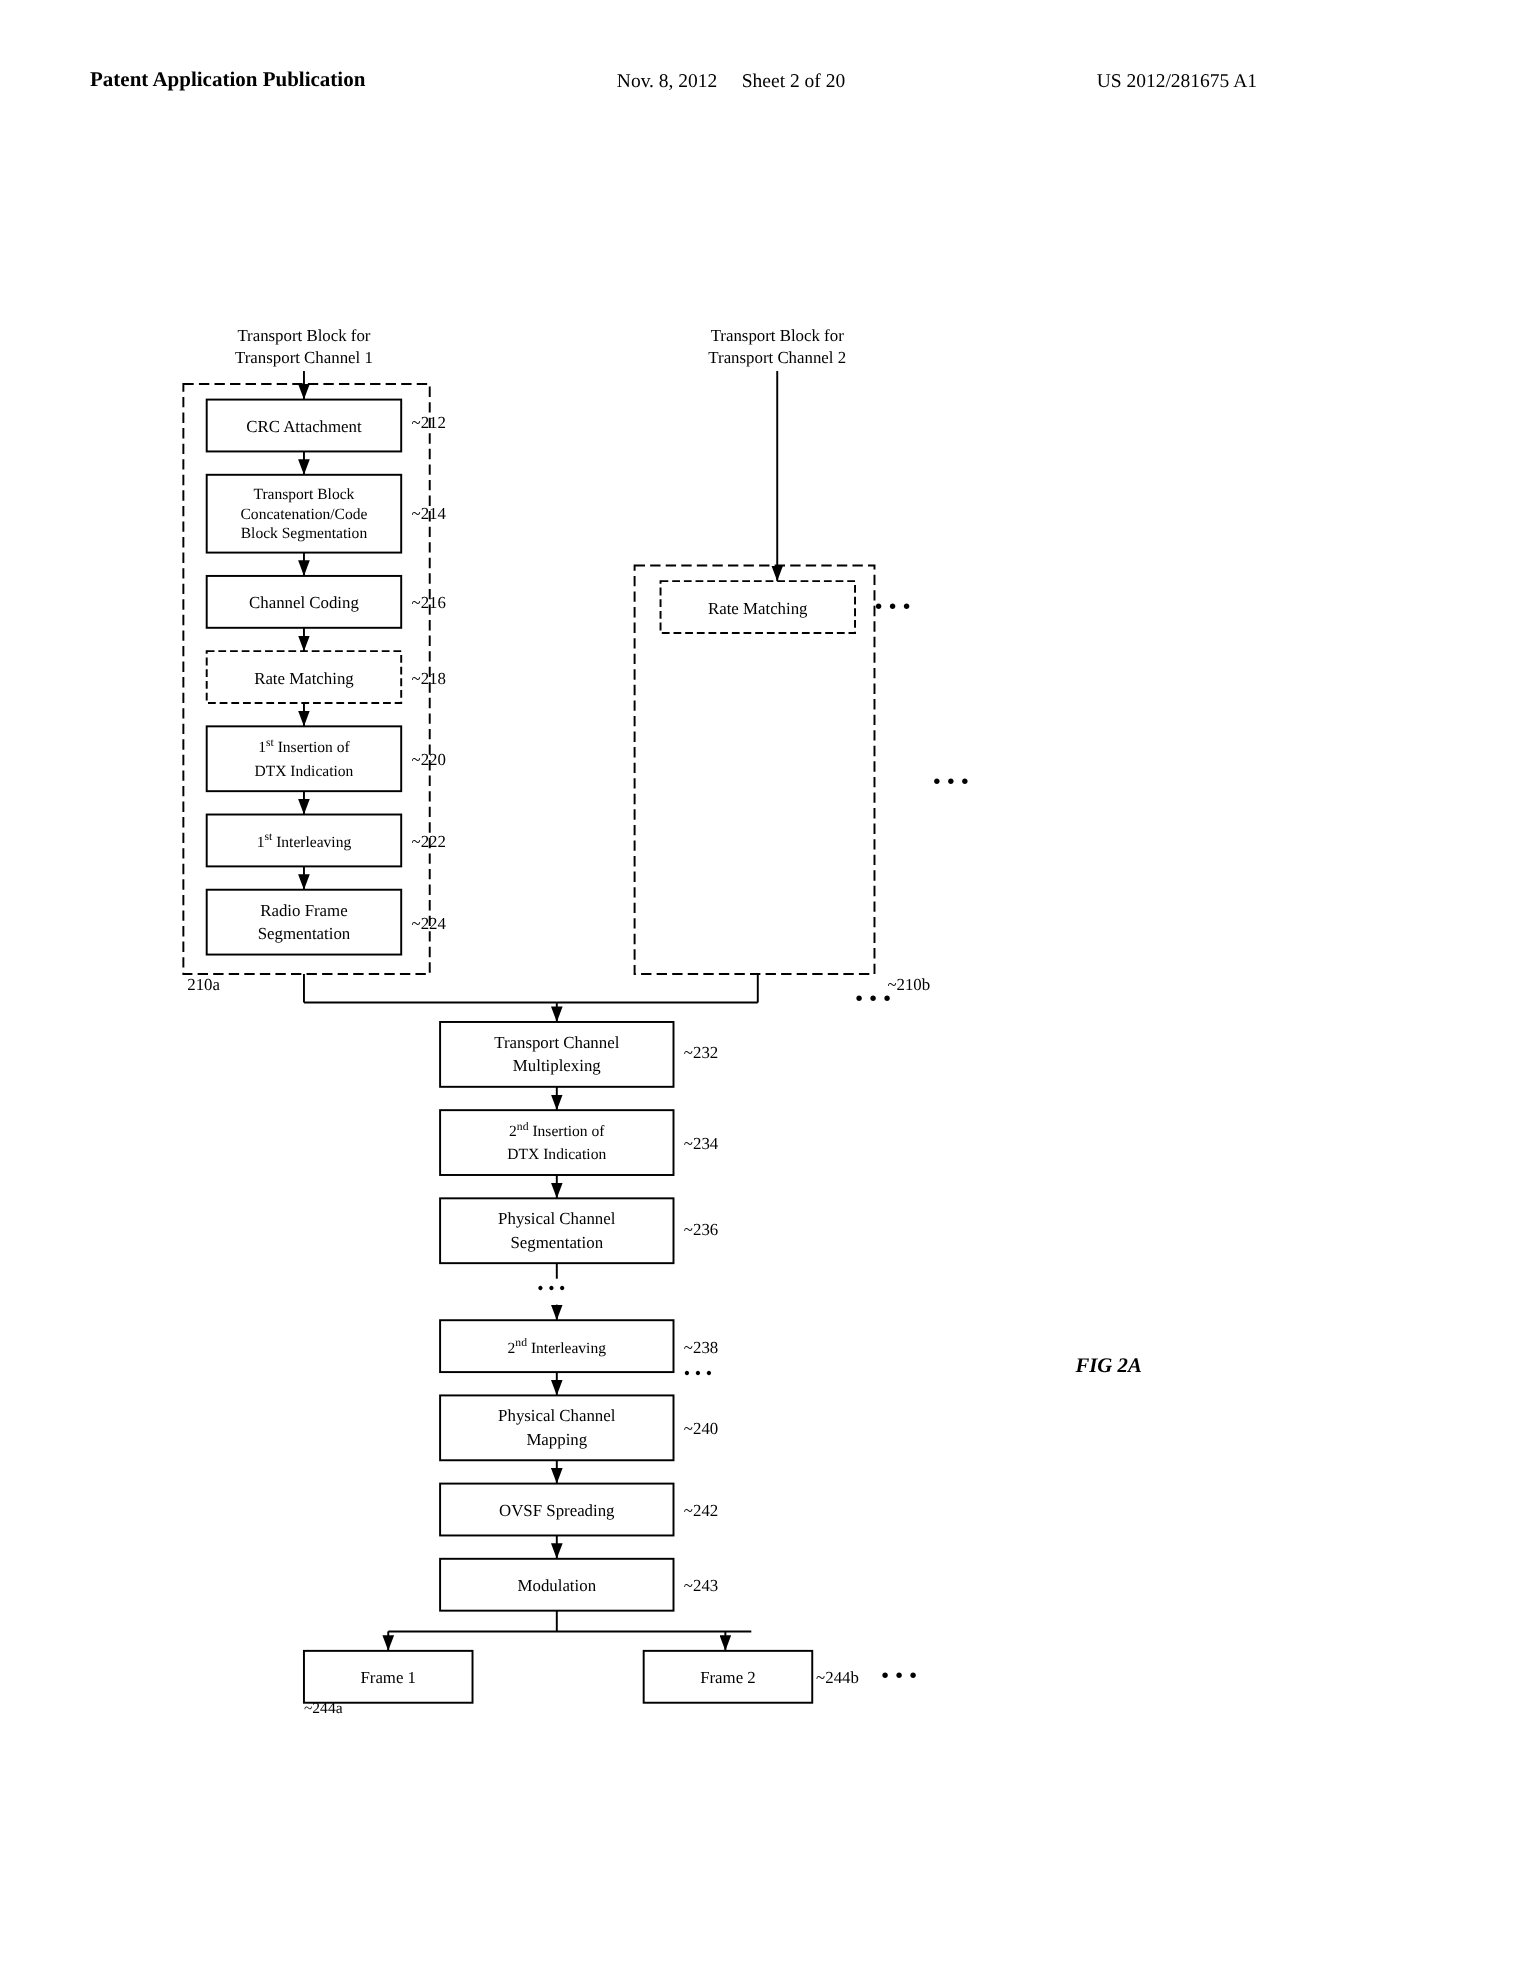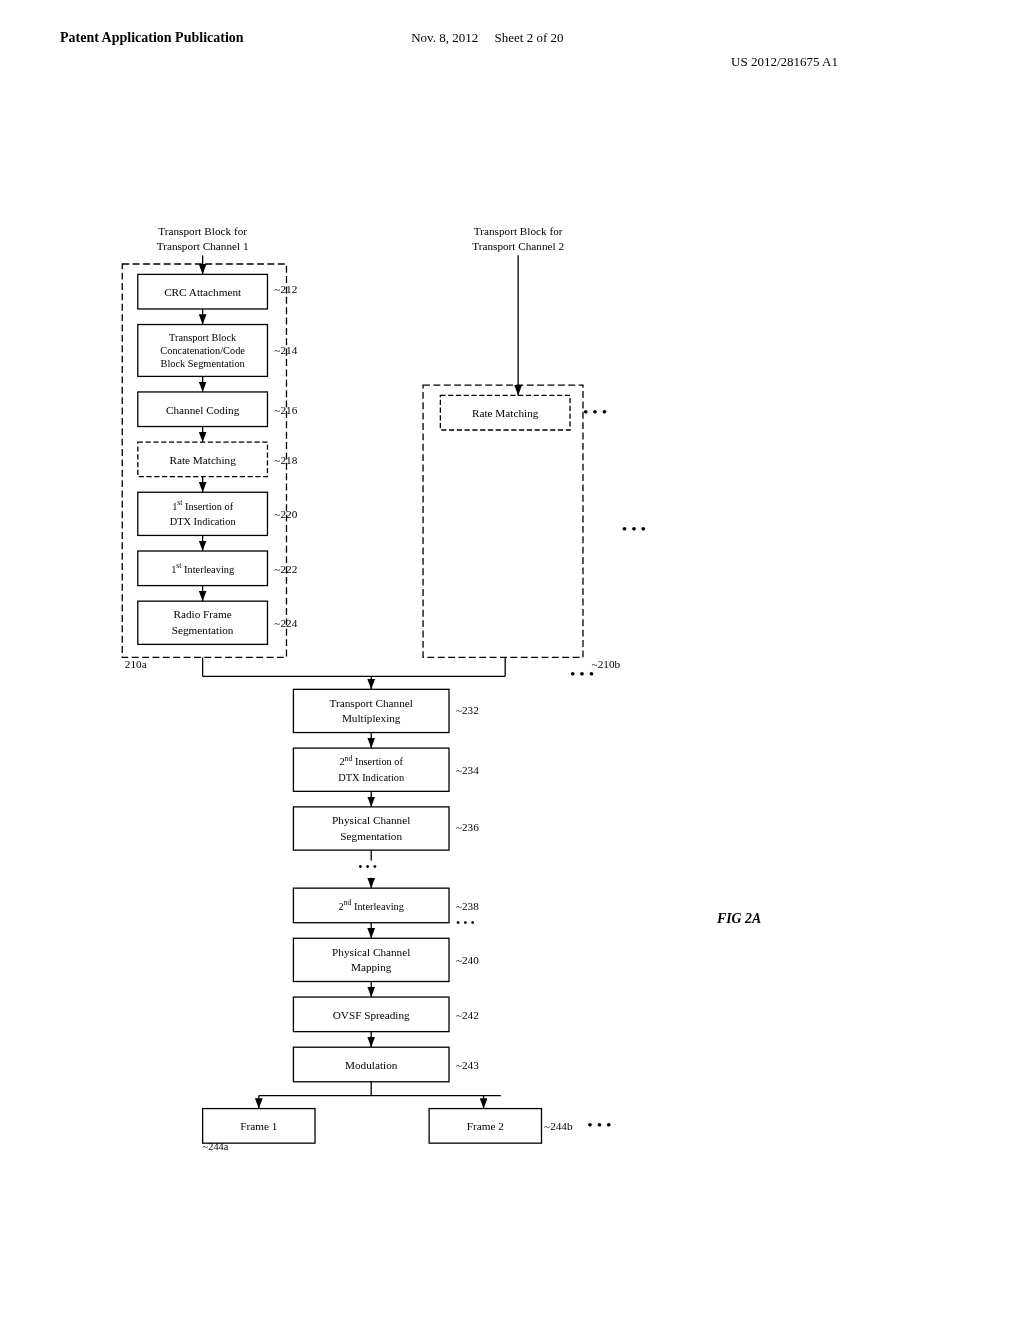--- a/index.html
+++ b/index.html
@@ -8,21 +8,21 @@
       min-height: 1320px;
       background: #fff;
       font-family: 'Times New Roman', Times, serif;
       font-size: 14px;
       color: #000;
     }
 
     .page {
       width: 898px;
       min-height: 1320px;
-      padding: 30px 60px;
+      padding: 46px 60px;
       position: relative;
     }
 
     .header {
       display: flex;
       justify-content: space-between;
       align-items: flex-start;
       margin-bottom: 40px;
       font-size: 13px;
     }
@@ -32,21 +32,20 @@
       font-size: 14px;
     }
 
     .header-center {
       text-align: left;
       font-size: 13px;
     }
 
     .header-right {
       font-size: 13px;
-      margin-top: 24px;
     }
 
     .diagram-container {
       position: relative;
       width: 100%;
       min-height: 1150px;
       text-decoration: underline;
     }
 
     svg {

